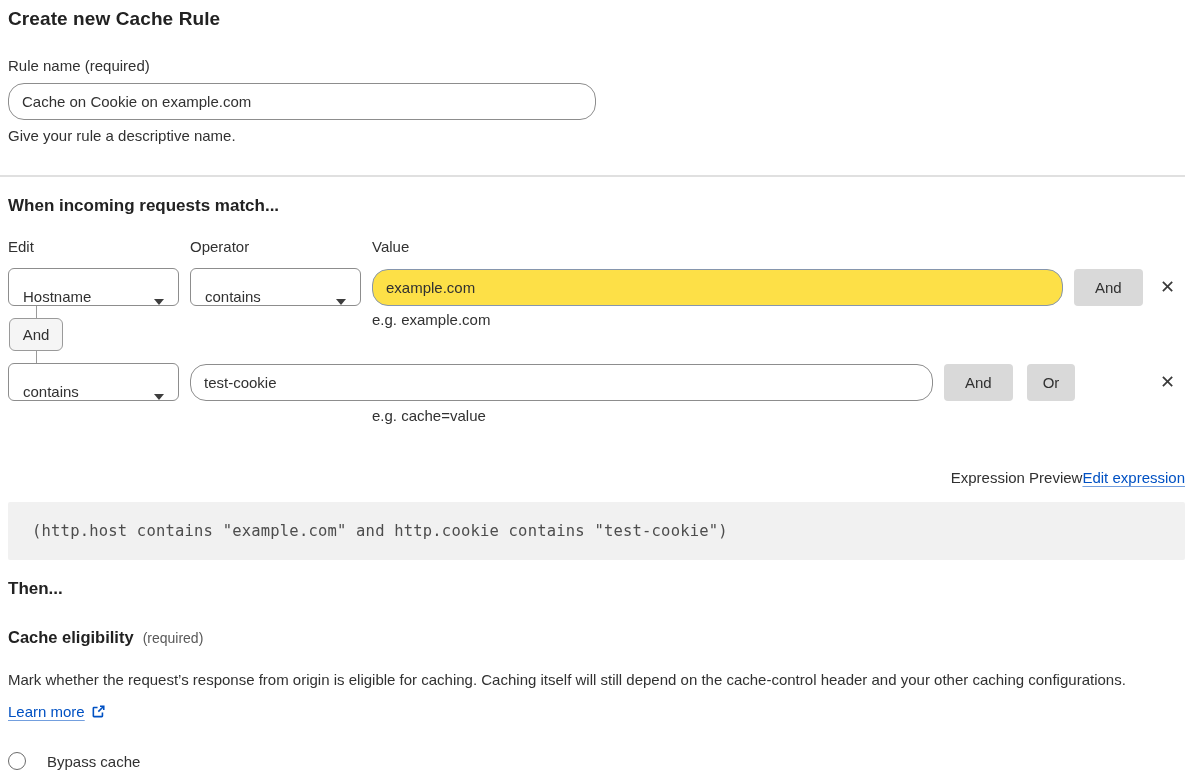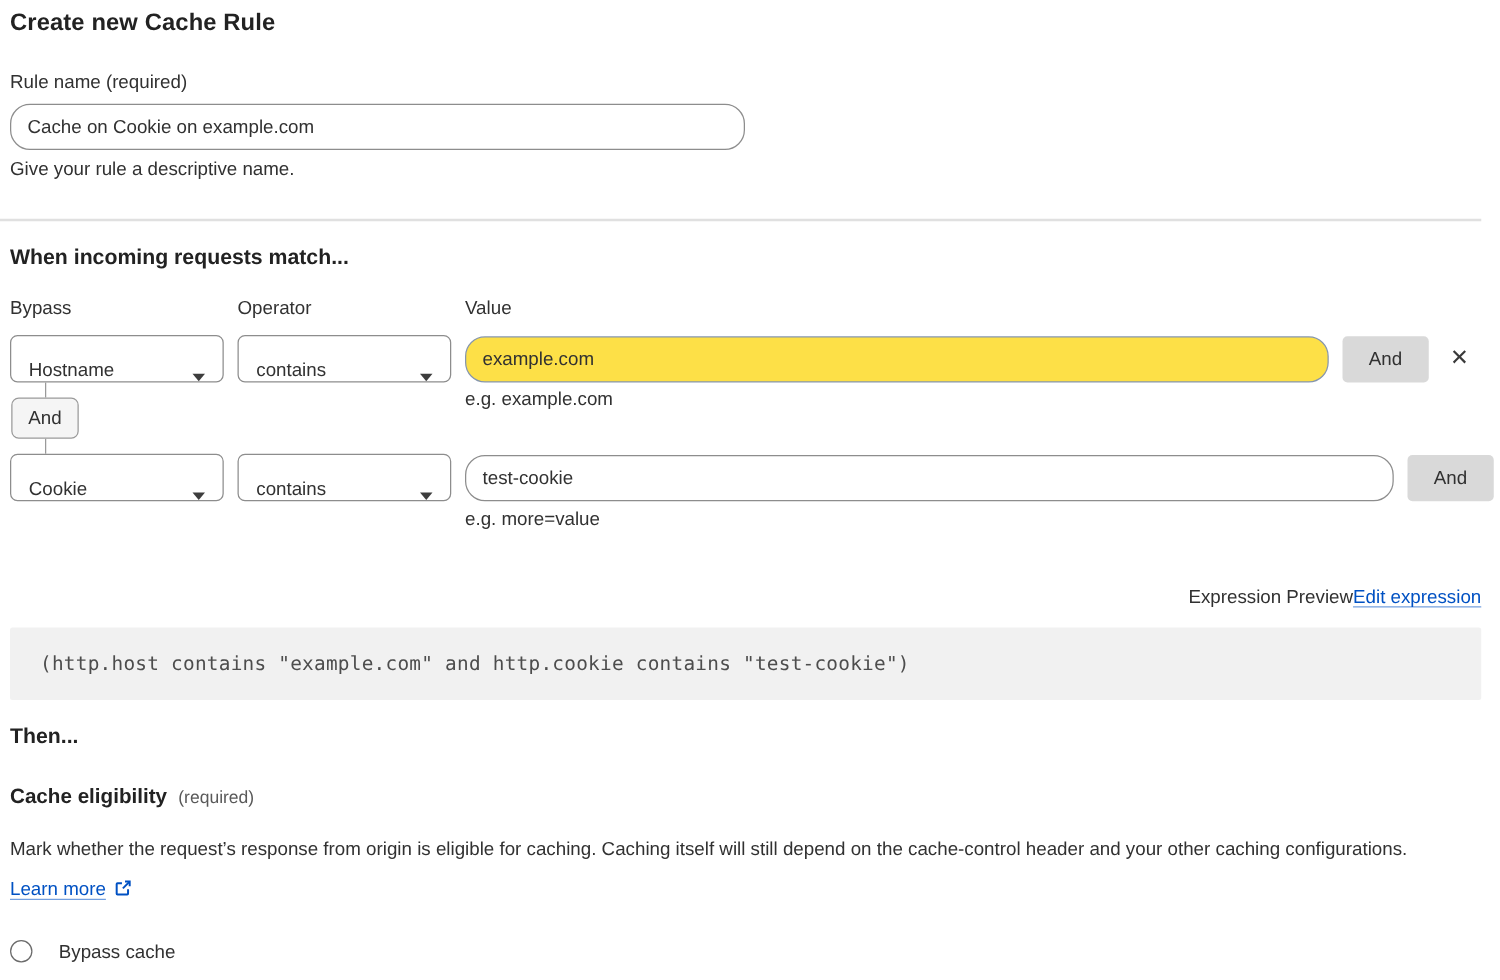--- a/index.html
+++ b/index.html
@@ -210,21 +210,21 @@
 
   <div class="field-label rule-name-label">Rule name (required)</div>
   <input class="text-input rule-name-input" type="text" value="Cache on Cookie on example.com" style="">
   <div class="helper-text">Give your rule a descriptive name.</div>
 
   <div class="divider"></div>
 
   <h2 class="section-heading">When incoming requests match...</h2>
 
   <div class="col-labels">
-    <div class="col-field-label">Bypass</div>
+    <div class="col-field-label">Edit</div>
     <div class="col-operator-label">Operator</div>
     <div class="col-value-label">Value</div>
   </div>
 
   <div class="cond-row">
     <div class="select-box">
       <span>Hostname</span>
       <span class="caret"></span>
     </div>
     <div class="select-box">
@@ -238,34 +238,30 @@
 
   <div class="connector-band">
     <div class="hint-row1">e.g. example.com</div>
     <div class="connector-line-top"></div>
     <div class="connector-badge">And</div>
     <div class="connector-line-bottom"></div>
   </div>
 
   <div class="cond-row" style="margin-top:0;">
     <div class="select-box">
-      <span>Cookie</span>
-      <span class="caret"></span>
-    </div>
-    <div class="select-box">
       <span>contains</span>
       <span class="caret"></span>
     </div>
     <input class="text-input value-input value-w2" type="text" value="test-cookie" style="">
     <button class="gray-btn">And</button>
     <button class="gray-btn or-btn">Or</button>
     <button class="close-btn"><span>✕</span></button>
   </div>
 
-  <div class="hint-row2">e.g. more=value</div>
+  <div class="hint-row2">e.g. cache=value</div>
 
   <div class="expr-header">
     <div class="expr-label">Expression Preview</div>
     <a class="link">Edit expression</a>
   </div>
   <div class="code-block">
     <span>(http.host contains "example.com" and http.cookie contains "test-cookie")</span>
   </div>
 
   <h2 class="section-heading then-heading">Then...</h2>

